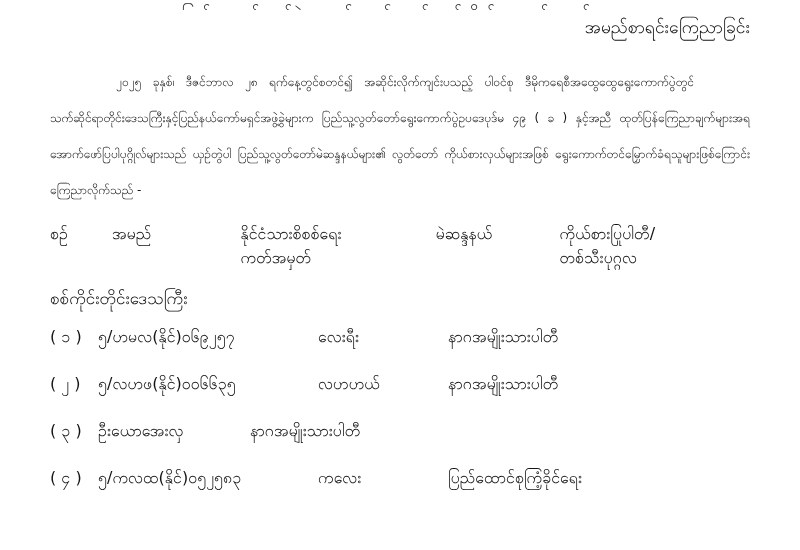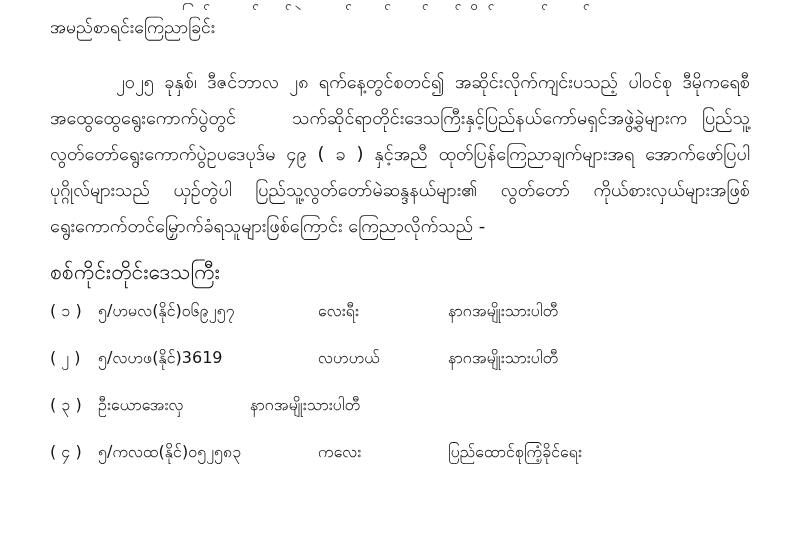--- a/index.html
+++ b/index.html
@@ -25,30 +25,30 @@
   .clipped-top {
     height: 10px;
     overflow: hidden;
     text-align: center;
     font-size: 17px;
     line-height: 26px;
     color: #2a2a2a;
     letter-spacing: 0px;
   }
   .title {
-    text-align: left;
+    text-align: right;
     font-size: 17.5px;
     line-height: 30px;
     margin-top: 2px;
     color: #111;
     font-weight: 500;
   }
   .para {
     margin-top: 22px;
-    font-size: 18px;
+    font-size: 12px;
     line-height: 36px;
     text-align: justify;
     text-justify: inter-word;
     color: #141414;
   }
   .para .indent {
     display: inline-block;
     width: 66px;
   }
   .para .gap-a { display:inline-block; width: 56px; }
@@ -61,21 +61,21 @@
     color: #111;
   }
   .col-head .c1 { width: 200px; display:flex; }
   .col-head .c1 .n1 { width: 62px; }
   .col-head .c2 { width: 205px; }
   .col-head .c3 { width: 130px; }
   .col-head .c4 { width: 200px; }
 
   .region {
     margin-top: 16px;
-    font-size: 21px;
+    font-size: 17px;
     line-height: 24px;
     color: #111;
   }
 
   .rows { margin-top: 14px; }
   .row {
     display: flex;
     font-size: 16px;
     line-height: 26px;
     margin-bottom: 21px;
@@ -98,33 +98,48 @@
   <div class="title">အမည်စာရင်းကြေညာခြင်း</div>
 
   <div class="para">
     <span class="indent"></span><span>၂၀၂၅ ခုနှစ်၊ ဒီဇင်ဘာလ ၂၈ ရက်နေ့တွင်စတင်၍ အဆိုင်းလိုက်ကျင်းပသည့် ပါဝင်စု</span>
     <span>ဒီမိုကရေစီအထွေထွေရွေးကောက်ပွဲတွင်</span><span class="gap-a"></span><span>သက်ဆိုင်ရာတိုင်းဒေသကြီးနှင့်ပြည်နယ်ကော်မရှင်အဖွဲ့ခွဲများက</span>
     <span>ပြည်သူ့လွတ်တော်ရွေးကောက်ပွဲဥပဒေပုဒ်မ ၄၉ ( ခ ) နှင့်အညီ ထုတ်ပြန်ကြေညာချက်များအရ</span>
     <span>အောက်ဖော်ပြပါပုဂ္ဂိုလ်များသည် ယှဥ်တွဲပါ ပြည်သူ့လွတ်တော်မဲဆန္ဒနယ်များ၏ လွတ်တော်</span>
     <span>ကိုယ်စားလှယ်များအဖြစ် ရွေးကောက်တင်မြှောက်ခံရသူများဖြစ်ကြောင်း ကြေညာလိုက်သည် -</span>
   </div>
 
+  <div class="col-head">
+    <div class="c1">
+      <span class="n1">စဥ်</span>
+      <span>အမည်</span>
+    </div>
+    <div class="c2">
+      <div>နိုင်ငံသားစိစစ်ရေး</div>
+      <div>ကတ်အမှတ်</div>
+    </div>
+    <div class="c3">မဲဆန္ဒနယ်</div>
+    <div class="c4">
+      <div>ကိုယ်စားပြုပါတီ/</div>
+      <div>တစ်သီးပုဂ္ဂလ</div>
+    </div>
+  </div>
 
   <div class="region">စစ်ကိုင်းတိုင်းဒေသကြီး</div>
 
   <div class="rows">
     <div class="row">
       <span class="rnum">( ၁ )</span>
       <span class="rnrc">၅/ဟမလ(နိုင်)၀၆၉၂၅၇</span>
       <span class="rtown">လေးရီး</span>
       <span class="rparty">နာဂအမျိုးသားပါတီ</span>
     </div>
     <div class="row">
       <span class="rnum">( ၂ )</span>
-      <span class="rnrc">၅/လဟဖ(နိုင်)3619</span>
+      <span class="rnrc">၅/လဟဖ(နိုင်)၀၀၆၆၃၅</span>
       <span class="rtown">လဟဟယ်</span>
       <span class="rparty">နာဂအမျိုးသားပါတီ</span>
     </div>
     <div class="row">
       <span class="rnum">( ၃ )</span>
       <span class="rname">ဦးယောအေးလှ</span>
       <span class="rparty">နာဂအမျိုးသားပါတီ</span>
     </div>
     <div class="row">
       <span class="rnum">( ၄ )</span>

